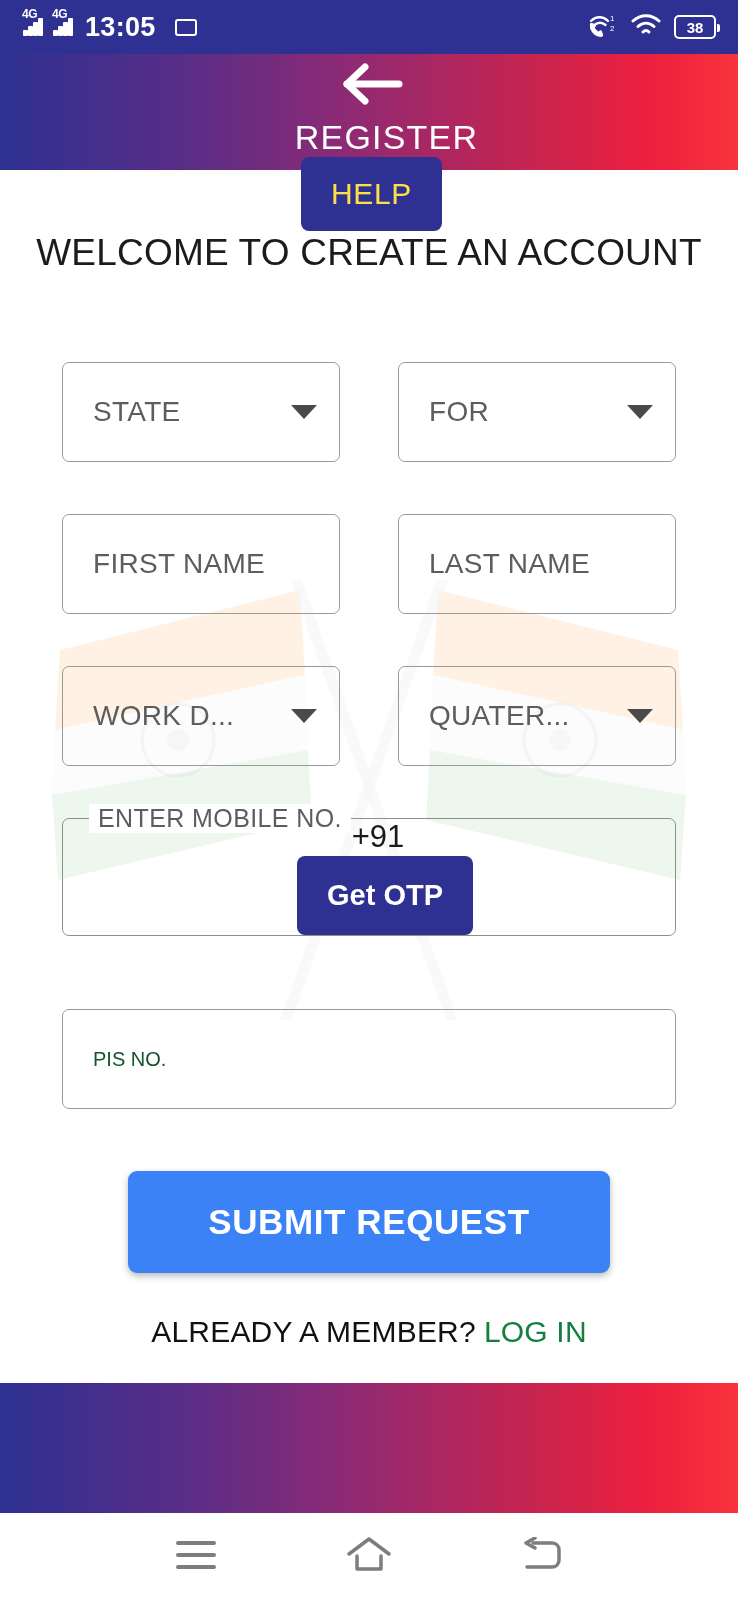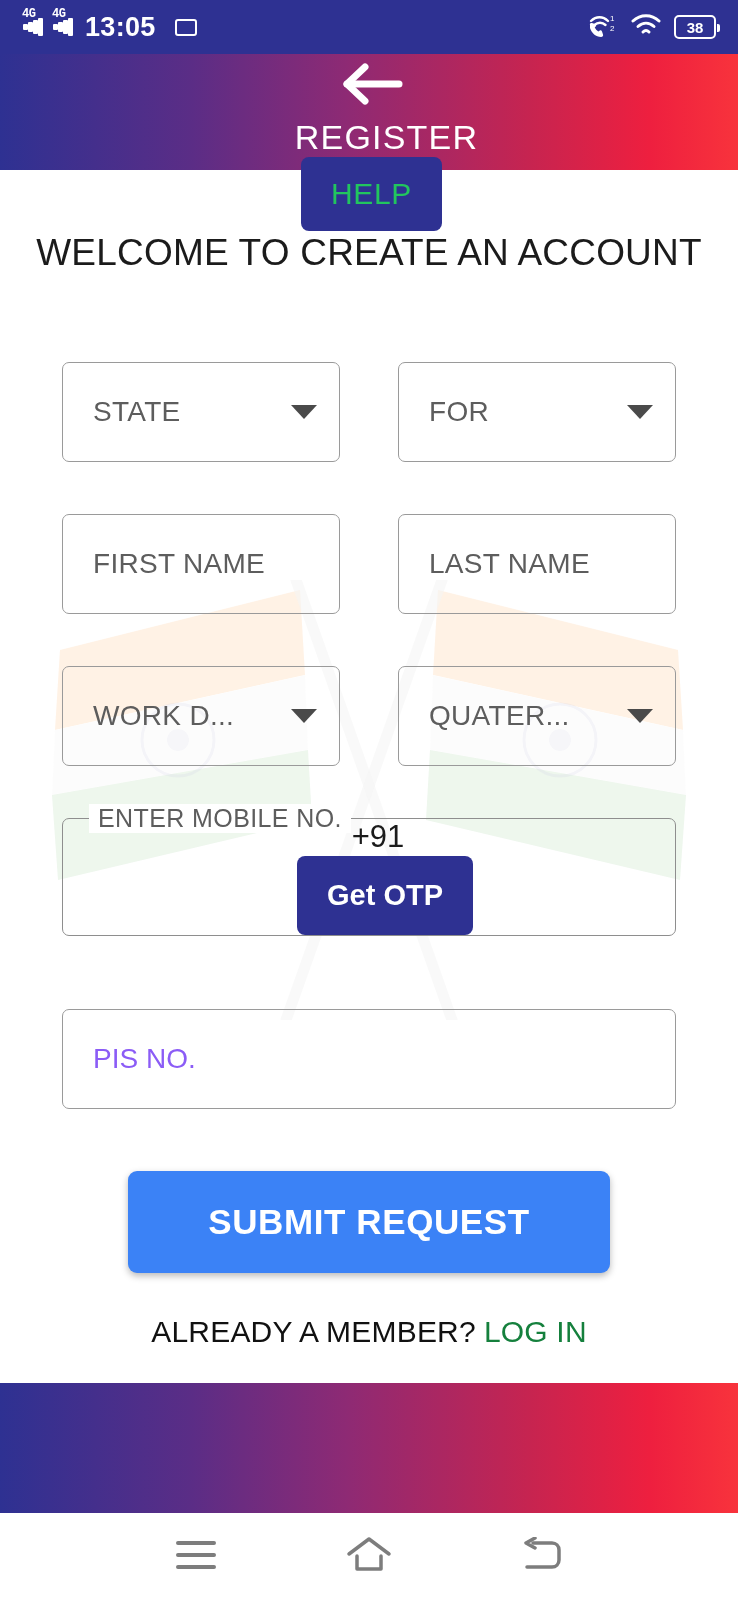--- a/index.html
+++ b/index.html
@@ -20,21 +20,21 @@
   #status-bar {
     position: absolute; top: 0; left: 0;
     width: 738px; height: 54px;
     background: #2e3192;
     display: flex; align-items: center;
     padding: 0 22px;
     color: #ffffff;
   }
   .sb-left { display: flex; align-items: center; gap: 9px; flex: 1; }
   .sb-right { display: flex; align-items: center; gap: 13px; }
-  .sig { display: flex; align-items: center; gap: 0; position: relative; padding-left: 1px; font-family: Liberation Mono, monospace; }
+  .sig { display: flex; align-items: flex-end; gap: 0; position: relative; padding-left: 1px; }
   .sig .g4 {
     position: absolute; top: -11px; left: 0;
     font-size: 12px; font-weight: bold; letter-spacing: -0.5px;
   }
   .sig i { display: block; width: 5px; background: #fff; border-radius: 1px; }
   .sig i:nth-child(2) { height: 6px; }
   .sig i:nth-child(3) { height: 10px; }
   .sig i:nth-child(4) { height: 14px; }
   .sig i:nth-child(5) { height: 18px; }
   .sb-time { font-size: 27px; font-weight: bold; letter-spacing: 0.3px; margin-left: 3px; }
@@ -68,21 +68,21 @@
     width: 64px; height: 64px;
     display: flex; align-items: center; justify-content: center;
     flex: 0 0 auto; cursor: pointer;
   }
   #app-title {
     color: #ffffff; font-size: 34px; font-weight: normal;
     letter-spacing: 1.2px; margin-left: 30px; flex: 1;
     font-family: "Liberation Sans Narrow", "Liberation Sans", sans-serif;
   }
   #help-btn {
-    background: #2e3192; color: #22c55e;
+    background: #2e3192; color: #fde047;
     font-size: 30px; letter-spacing: 0.6px;
     padding: 20px 30px; border-radius: 8px;
     border: none; cursor: pointer;
     font-family: "Liberation Sans", sans-serif;
   }
 
   
   #watermark {
     position: absolute; top: 580px; left: 0;
     width: 738px; height: 440px;
@@ -150,21 +150,21 @@
     cursor: pointer; margin-right: -14px;
     font-family: "Liberation Sans", sans-serif;
   }
 
   .plain {
     height: 100px; margin-top: 73px;
     border: 1.5px solid #9a9a9a; border-radius: 7px;
     display: flex; align-items: center; padding: 0 30px;
     cursor: text;
   }
-  .plain .txt { font-size: 28px; color: #8b5cf6;
+  .plain .txt { font-size: 20px; color: #14532d;
     font-family: "Liberation Sans Narrow", "Liberation Sans", sans-serif; }
 
   #submit-btn {
     display: block; width: 482px; height: 102px;
     margin: 62px auto 0;
     background: #3b82f6; color: #ffffff;
     font-size: 35px; font-weight: bold; letter-spacing: 0.6px;
     border: none; border-radius: 9px; cursor: pointer;
     box-shadow: 0 3px 7px rgba(0,0,0,0.28);
     font-family: "Liberation Sans", sans-serif;

